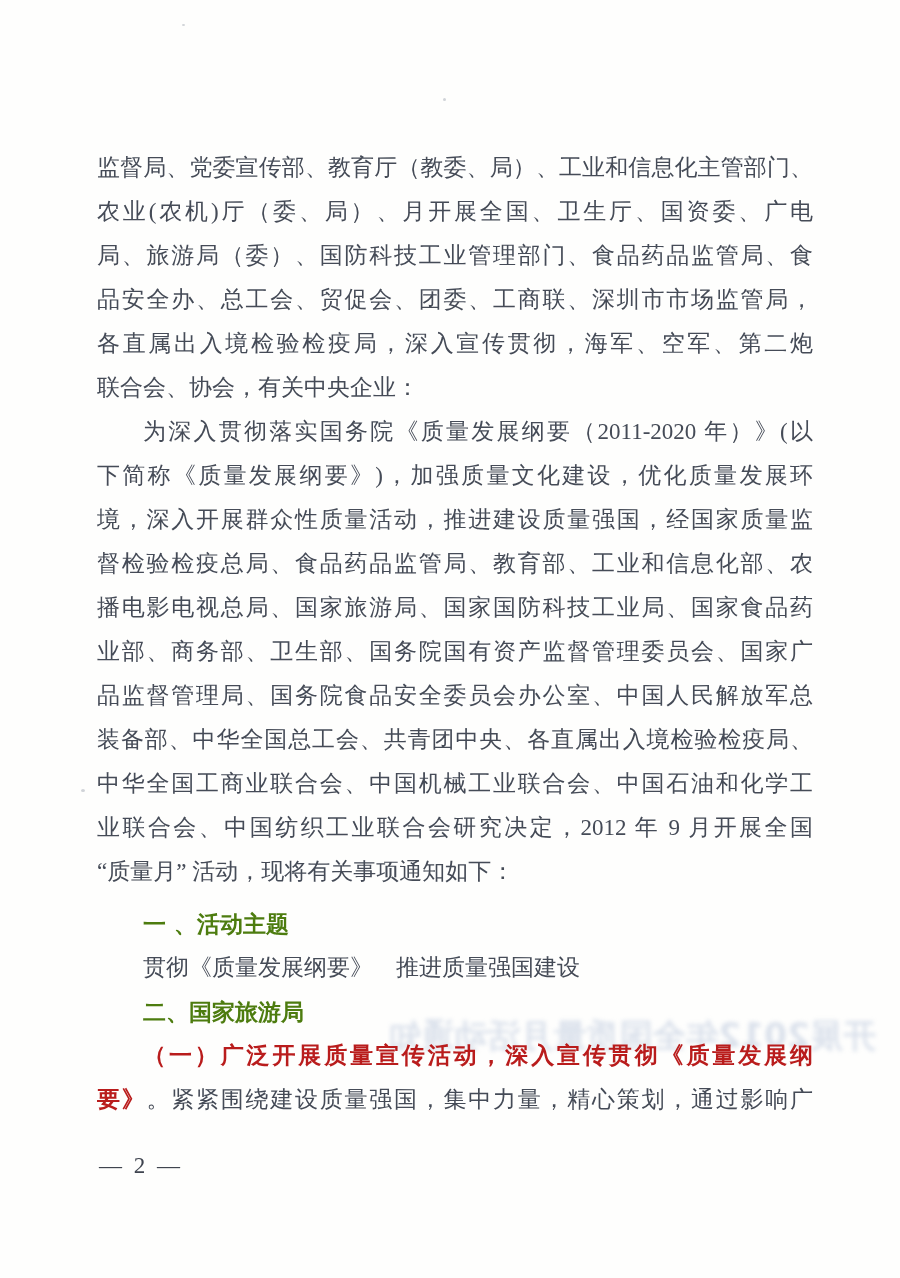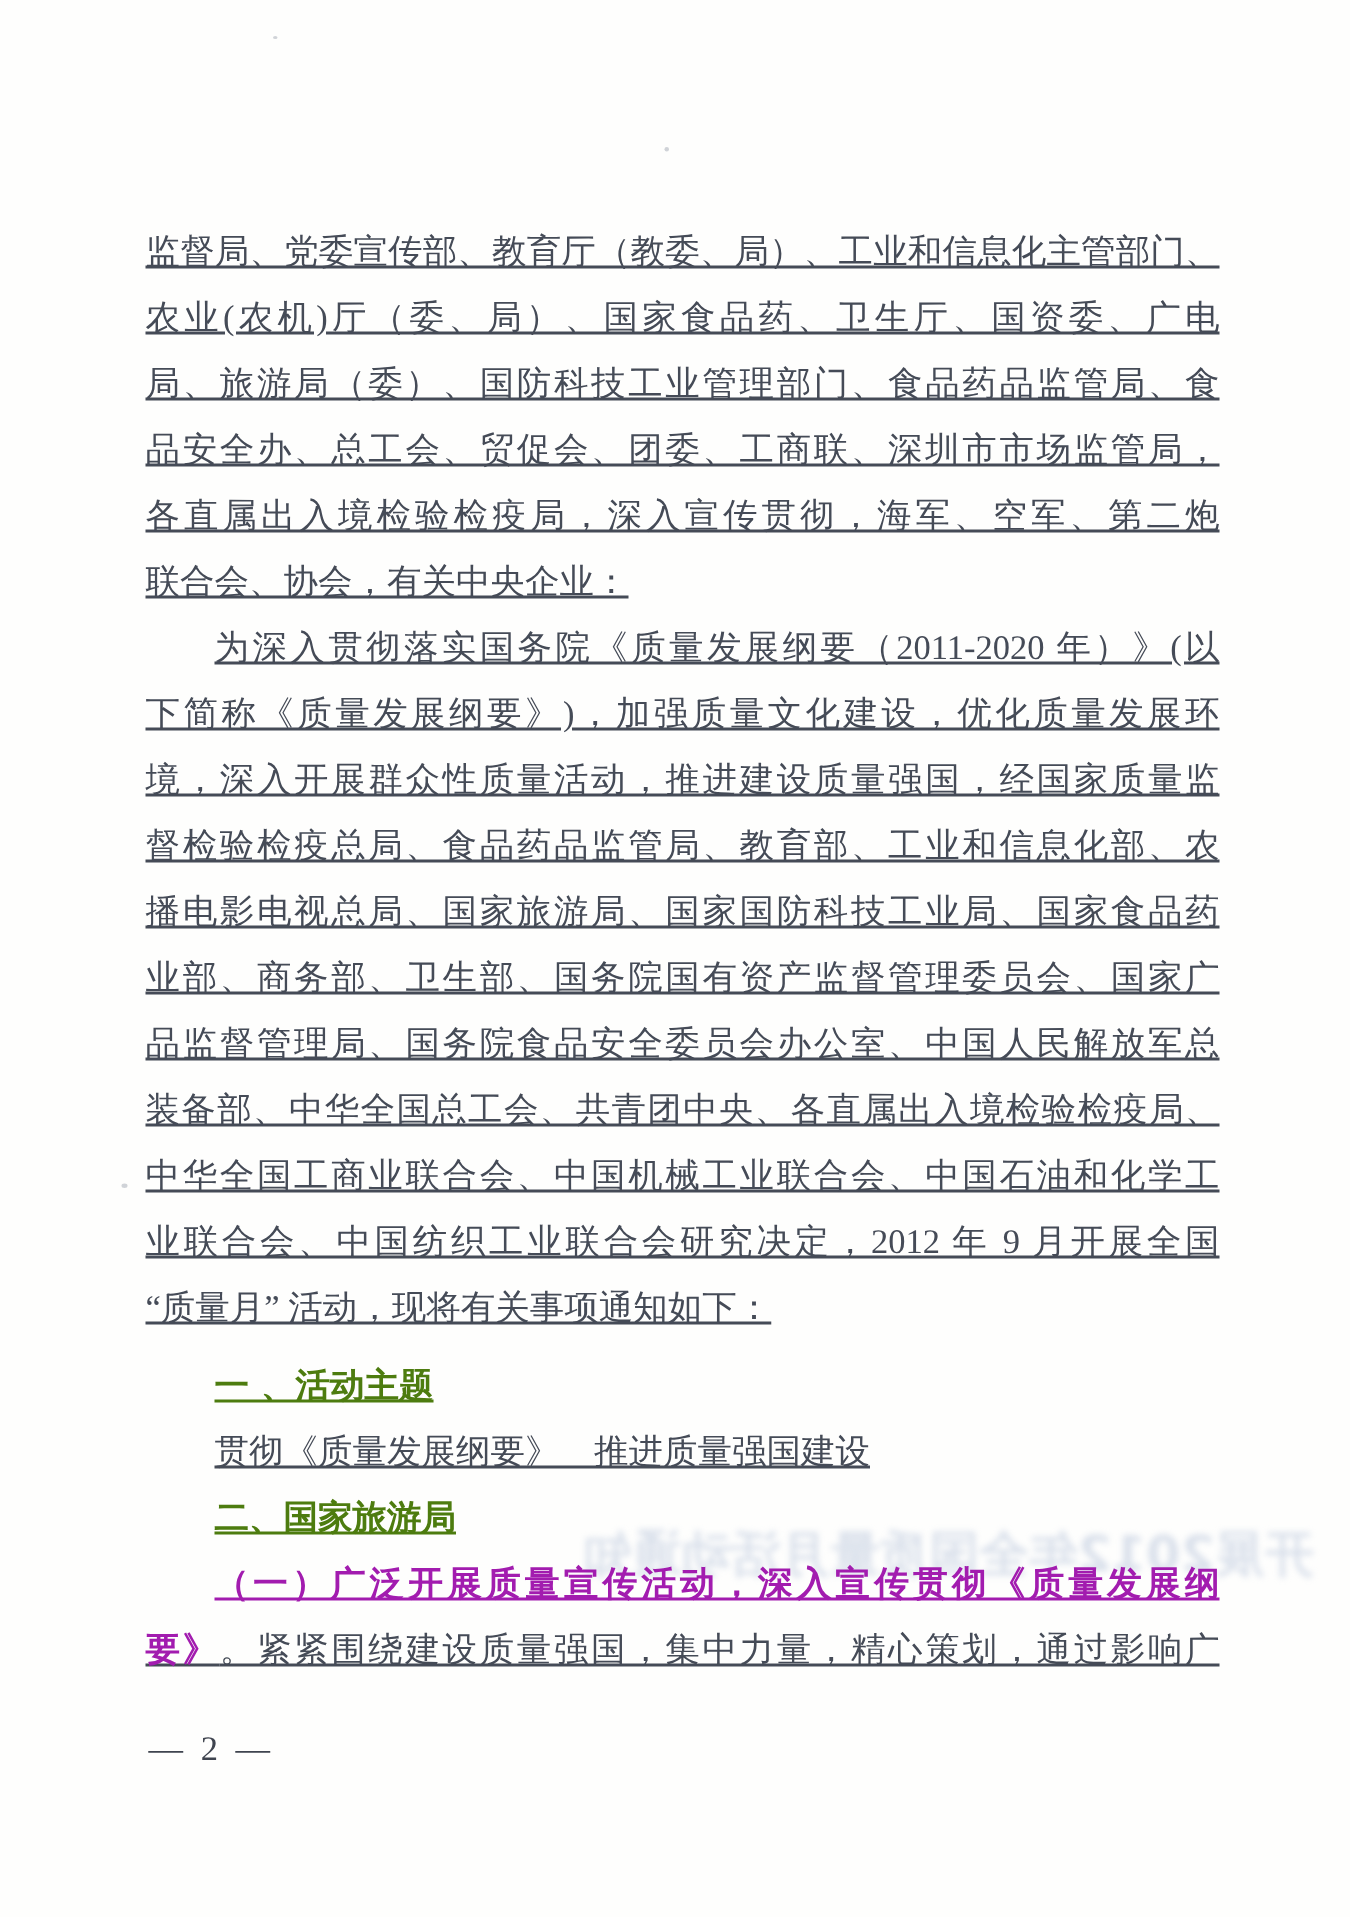--- a/index.html
+++ b/index.html
@@ -14,32 +14,31 @@
   }
   .text-block {
     position:absolute;
     left:97px; top:146px; width:716px;
     font-size:23px; line-height:44px;
   }
   .line {
     text-align:justify;
     text-align-last:justify;
     text-justify:inter-character;
-    text-decoration:underline;
   }
   .line.no-just { text-align-last:left; }
   .indent { text-indent:46px; }
   .h-sans {
     font-family:"DejaVu Sans","Liberation Sans",sans-serif;
     font-weight:700;
     color:#4d7c0f;
     text-align-last:left;
   }
   .h1-row { margin-top:8px; }
-  .bold-serif { font-weight:700; color:#a21caf; }
+  .bold-serif { font-weight:700; color:#b91c1c; }
   .page-number {
     position:absolute; left:99px; top:1152px;
     font-size:23px; line-height:28px;
     color:#3f444f; letter-spacing:3px;
   }
   .bleed {
     position:absolute; left:88px; top:1014px; width:788px;
     font-size:33px; font-weight:700;
     font-family:"DejaVu Sans","Liberation Sans",sans-serif;
     color:#b7c4da; opacity:0.5;
@@ -60,21 +59,21 @@
 
   <div class="bleed">开展2012年全国质量月活动通知</div>
 
   <div class="speck" style="left:182px;top:24px;width:3px;height:2px;"></div>
   <div class="speck" style="left:443px;top:98px;width:3px;height:3px;"></div>
   <div class="speck" style="left:81px;top:789px;width:4px;height:3px;"></div>
 
   <div class="text-block">
 
     <div class="line">监督局、党委宣传部、教育厅（教委、局）、工业和信息化主管部门、</div>
-    <div class="line">农业(农机)厅（委、局）、国家食品药、卫生厅、国资委、广电</div>
+    <div class="line">农业(农机)厅（委、局）、月开展全国、卫生厅、国资委、广电</div>
     <div class="line">局、旅游局（委）、国防科技工业管理部门、食品药品监管局、食</div>
     <div class="line">品安全办、总工会、贸促会、团委、工商联、深圳市市场监管局，</div>
     <div class="line">各直属出入境检验检疫局，深入宣传贯彻，海军、空军、第二炮</div>
     <div class="line no-just">联合会、协会，有关中央企业：</div>
 
     <div class="line indent">为深入贯彻落实国务院《质量发展纲要（2011-2020 年）》(以</div>
     <div class="line">下简称《质量发展纲要》)，加强质量文化建设，优化质量发展环</div>
     <div class="line">境，深入开展群众性质量活动，推进建设质量强国，经国家质量监</div>
     <div class="line">督检验检疫总局、食品药品监管局、教育部、工业和信息化部、农</div>
     <div class="line">播电影电视总局、国家旅游局、国家国防科技工业局、国家食品药</div>

